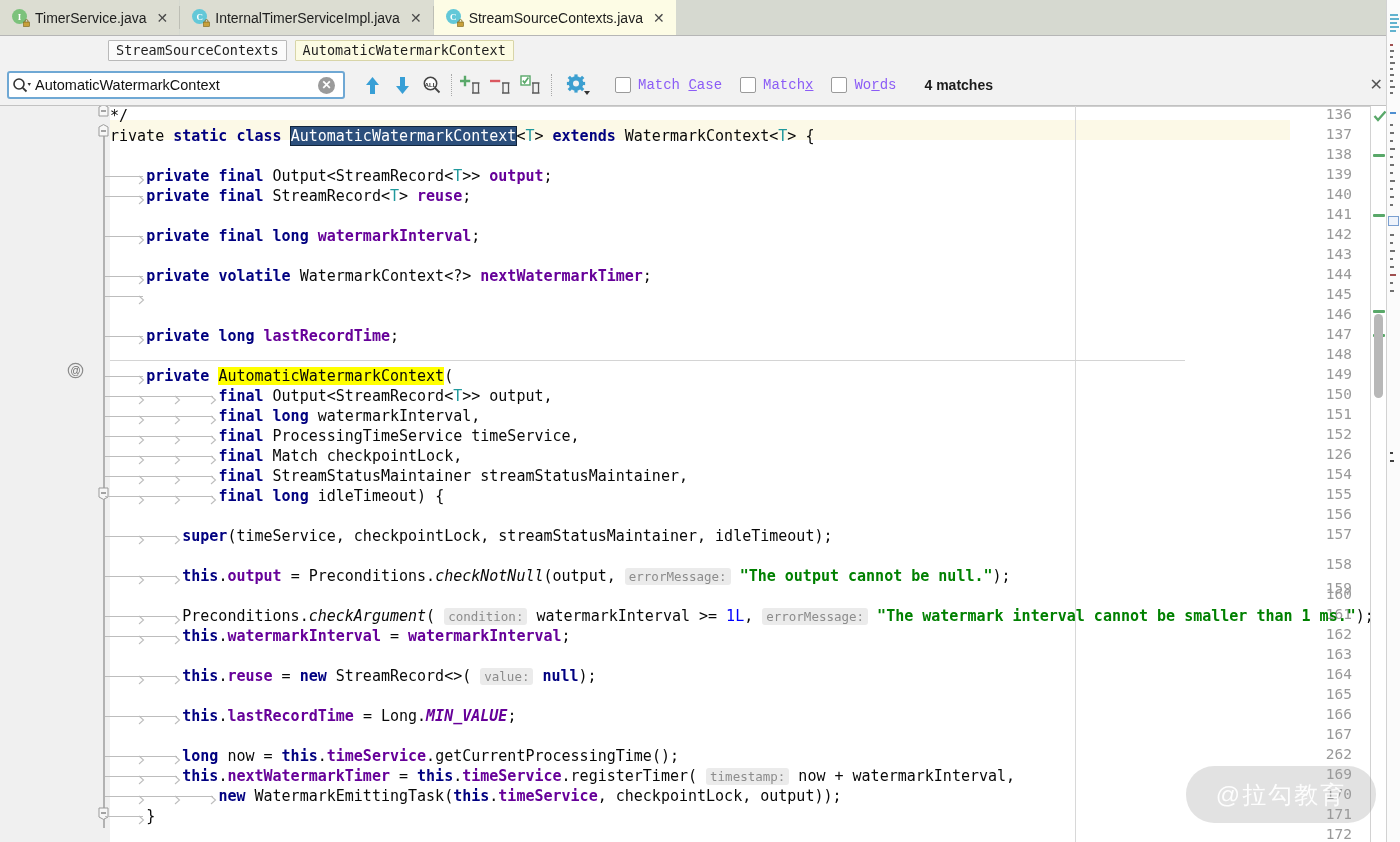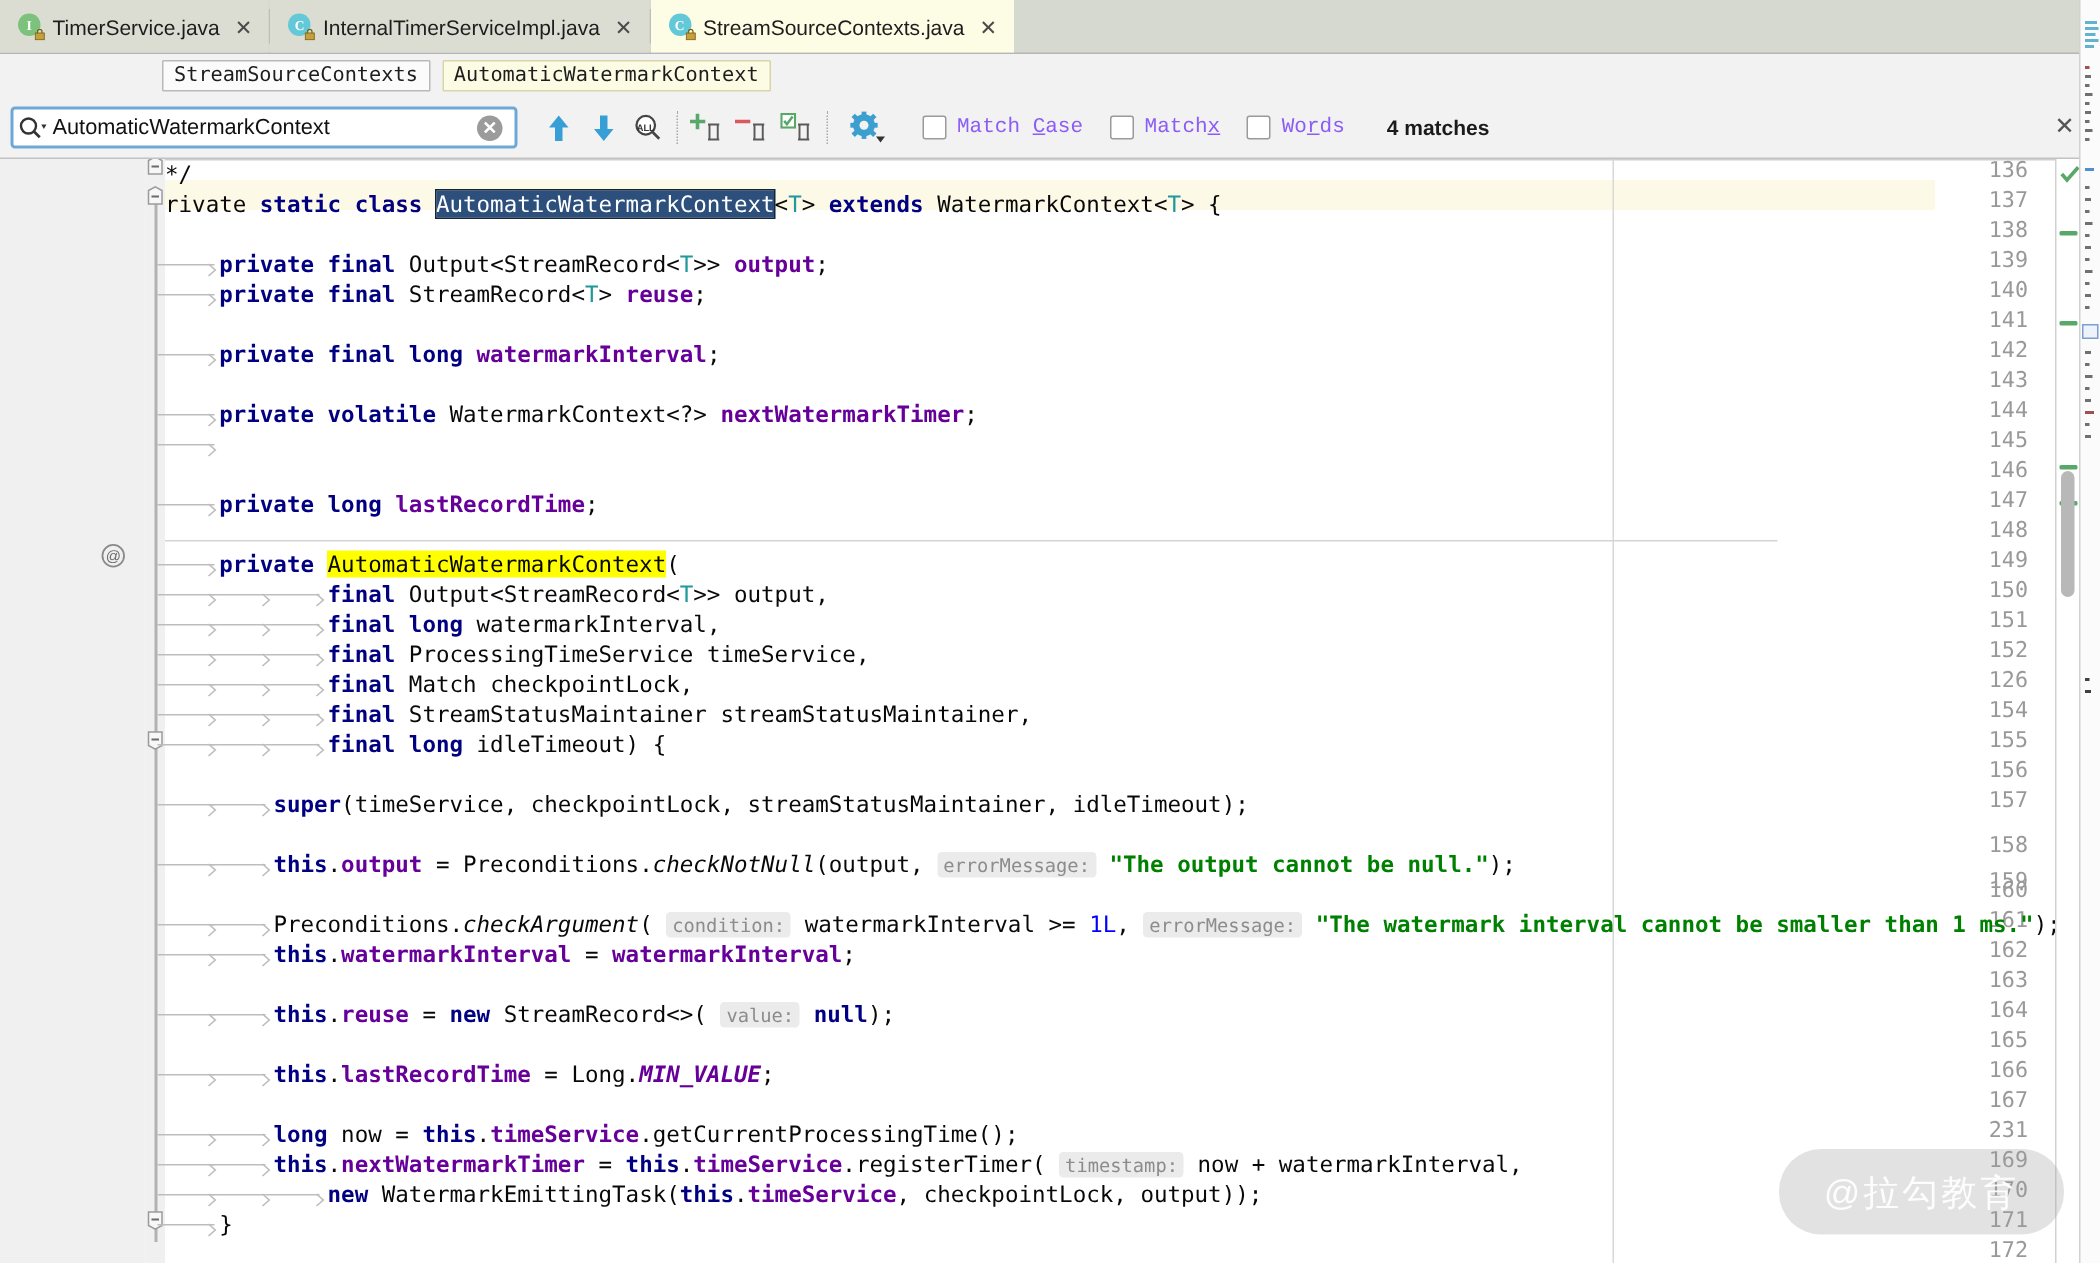--- a/index.html
+++ b/index.html
@@ -290,21 +290,21 @@
         <div class="lnum" style="top: 440px; margin-top: 10px;">158</div>
         <div class="lnum" style="top: 460px; margin-top: 14px;">159</div>
         <div class="lnum" style="top: 480px;">160</div>
         <div class="lnum" style="top: 500px;">161</div>
         <div class="lnum" style="top: 520px;">162</div>
         <div class="lnum" style="top: 540px;">163</div>
         <div class="lnum" style="top: 560px;">164</div>
         <div class="lnum" style="top: 580px;">165</div>
         <div class="lnum" style="top: 600px;">166</div>
         <div class="lnum" style="top: 620px;">167</div>
-        <div class="lnum" style="top: 640px;">231</div>
+        <div class="lnum" style="top: 640px;">262</div>
         <div class="lnum" style="top: 660px;">169</div>
         <div class="lnum" style="top: 680px;">170</div>
         <div class="lnum" style="top: 700px;">171</div>
         <div class="lnum" style="top: 720px;">172</div>
       </div>
 
     <div class="foldline" style="top:22px;height:700px;"></div>
     <div class="foldmark" style="top:-2px;">
       <svg width="13" height="14" viewBox="0 0 13 14">
           <path d="M2 3 L6.5 0.6 L11 3 L11 12 L2 12 Z" fill="#f7f7f7" stroke="#9b9b9b" stroke-width="1"></path>

